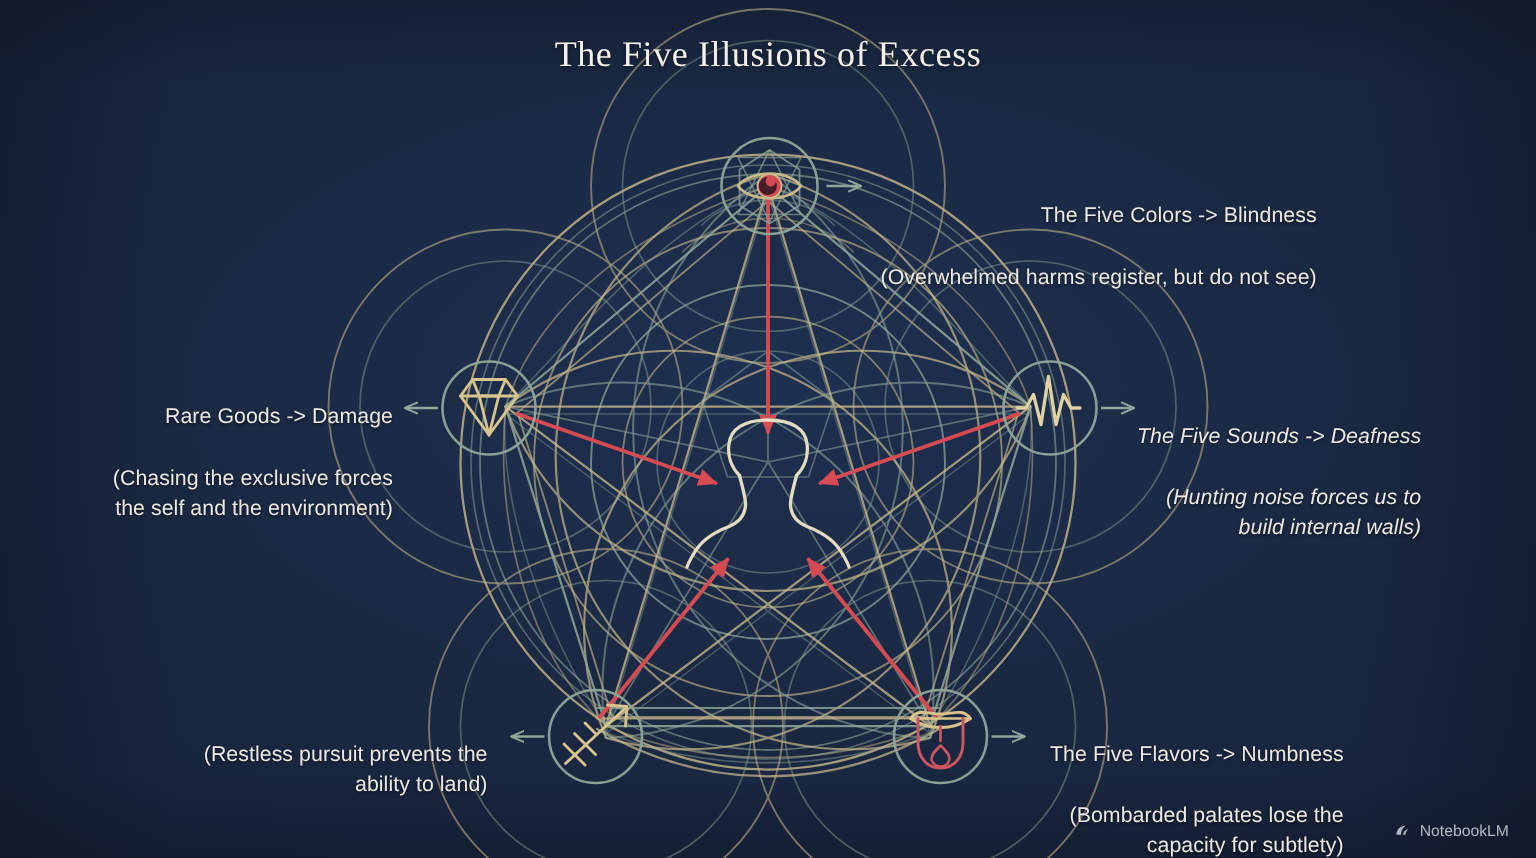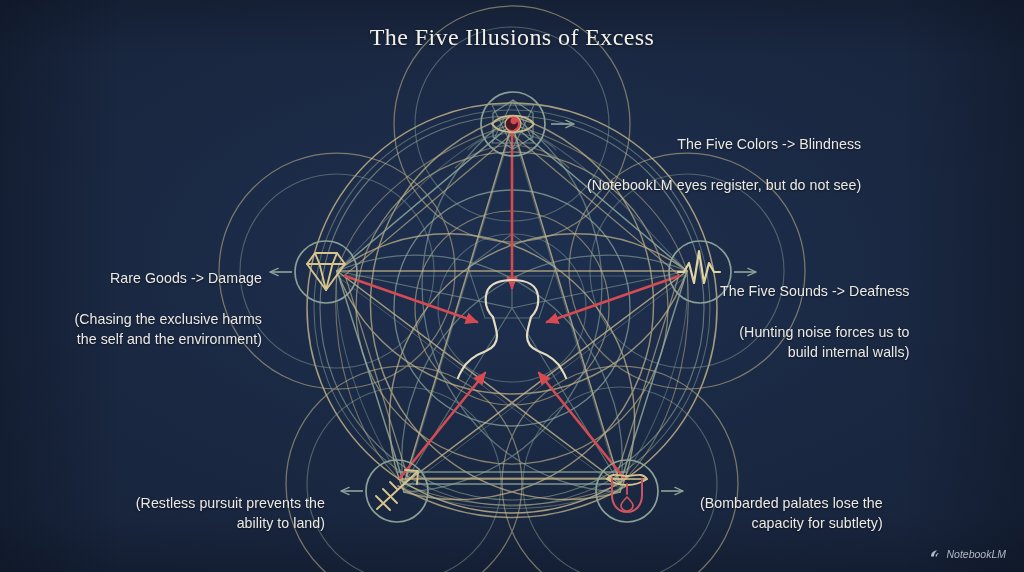--- a/index.html
+++ b/index.html
@@ -57,36 +57,35 @@
     letter-spacing: .05px;
     text-shadow: 0 1px 2px rgba(0,0,0,.5);
     white-space: pre-line;
   }
   .lbl .hd { display:block; }
   .lbl .sb { display:block; }
   .lbl.r { text-align: right; }
   .lbl.l { text-align: right; }
 
   #lbl-colors  { left: 587px; top: 113px; }
-  #lbl-sounds  { left: 720px; top: 260px; }
+  #lbl-sounds  { left: 758px; top: 260px; font-style: italic; }
   #lbl-goods   { left: 40px;  top: 247px; width: 222px; }
   #lbl-racing  { left: 60px;  top: 472px; width: 265px; }
   #lbl-flavors { left: 700px; top: 472px; }
 
   #watermark {
     position: absolute;
     right: 18px; bottom: 12px;
     z-index: 7;
     display: flex;
     align-items: center;
     gap: 5px;
     color: #cdd3dd;
     font-size: 10.5px;
     opacity: .85;
-    font-style: italic;
   }
   #watermark svg { display:block; }
 </style>
 </head>
 <body>
 
 <div id="stage">
 
   <div id="title">The Five Illusions of Excess</div>
 
@@ -260,42 +259,43 @@
         <path d="M627,484 L627,494" stroke="#cc5560" stroke-width="1.8"></path>
         <path d="M627,497 C 631,501 633,503 633,505.5 C 633,508.6 630.3,511 627,511
                  C 623.7,511 621,508.6 621,505.5 C 621,503 623,501 627,497 Z" stroke="#cc5560" stroke-width="1.7"></path>
       </g>
       <line x1="661" y1="491" x2="683" y2="491" stroke="#8fa79a" stroke-width="1.6" marker-end="url(#ar-sage)"></line>
     </g>
   </svg>
 
   <div class="lbl r" id="lbl-colors">
     <span class="hd">The Five Colors -&gt; Blindness</span>
-    <span class="sb">(NotebookLM eyes register, but do not see)</span>
+    <span class="sb">(Overwhelmed harms register, but do not see)</span>
   </div>
 
   <div class="lbl r" id="lbl-sounds">
     <span class="hd">The Five Sounds -&gt; Deafness</span>
     <span class="sb">(Hunting noise forces us to
 build internal walls)</span>
   </div>
 
   <div class="lbl r" id="lbl-flavors">
+    <span class="hd">The Five Flavors -&gt; Numbness</span>
     <span class="sb">(Bombarded palates lose the
 capacity for subtlety)</span>
   </div>
 
   <div class="lbl l" id="lbl-racing">
     <span class="sb">(Restless pursuit prevents the
 ability to land)</span>
   </div>
 
   <div class="lbl l" id="lbl-goods">
     <span class="hd">Rare Goods -&gt; Damage</span>
-    <span class="sb">(Chasing the exclusive harms
+    <span class="sb">(Chasing the exclusive forces
 the self and the environment)</span>
   </div>
 
   <div id="watermark">
     <span>
       <svg width="12" height="12" viewBox="0 0 24 24" fill="none">
         <path d="M4 17 C 4 10, 9 5, 16 5 C 12 8, 10 12, 10 17 Z" fill="#cdd3dd"></path>
         <path d="M13 17 C 13 13, 16 10, 20 10 C 17 12, 16 14, 16 17 Z" fill="#cdd3dd"></path>
       </svg>
     </span>

